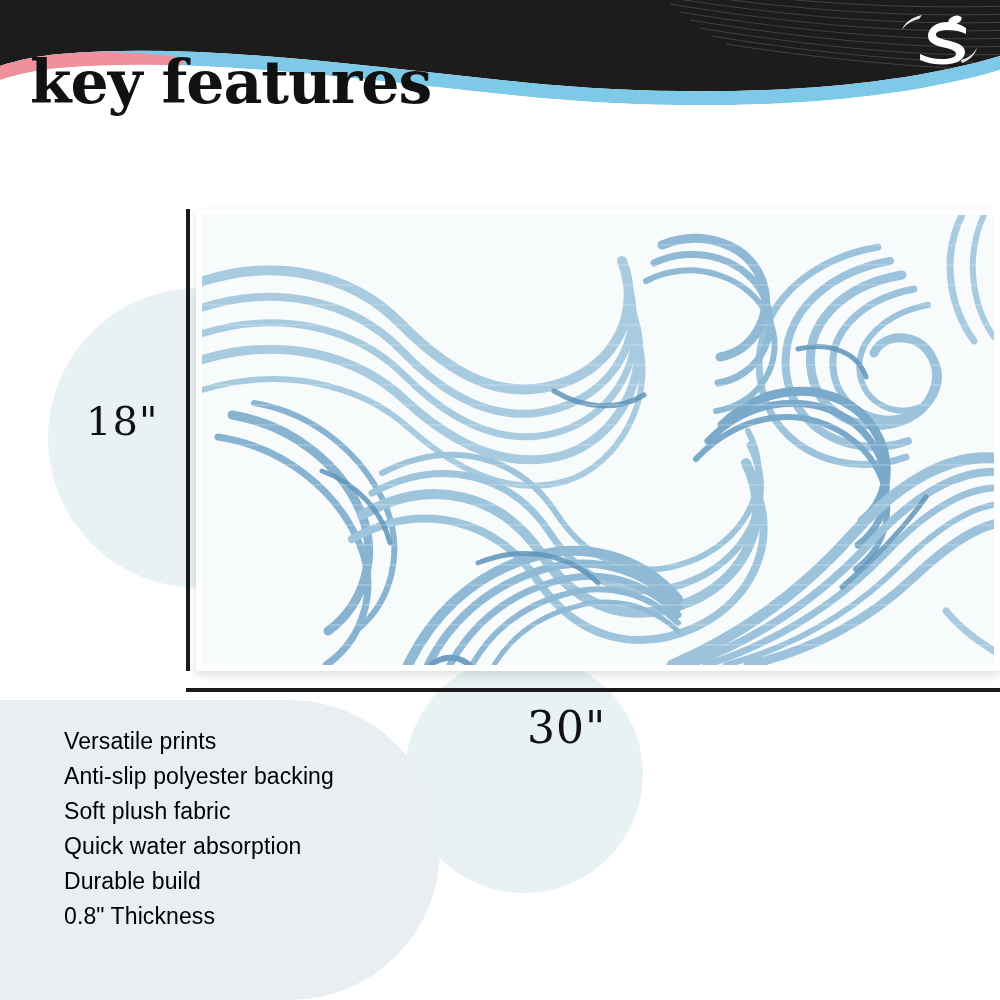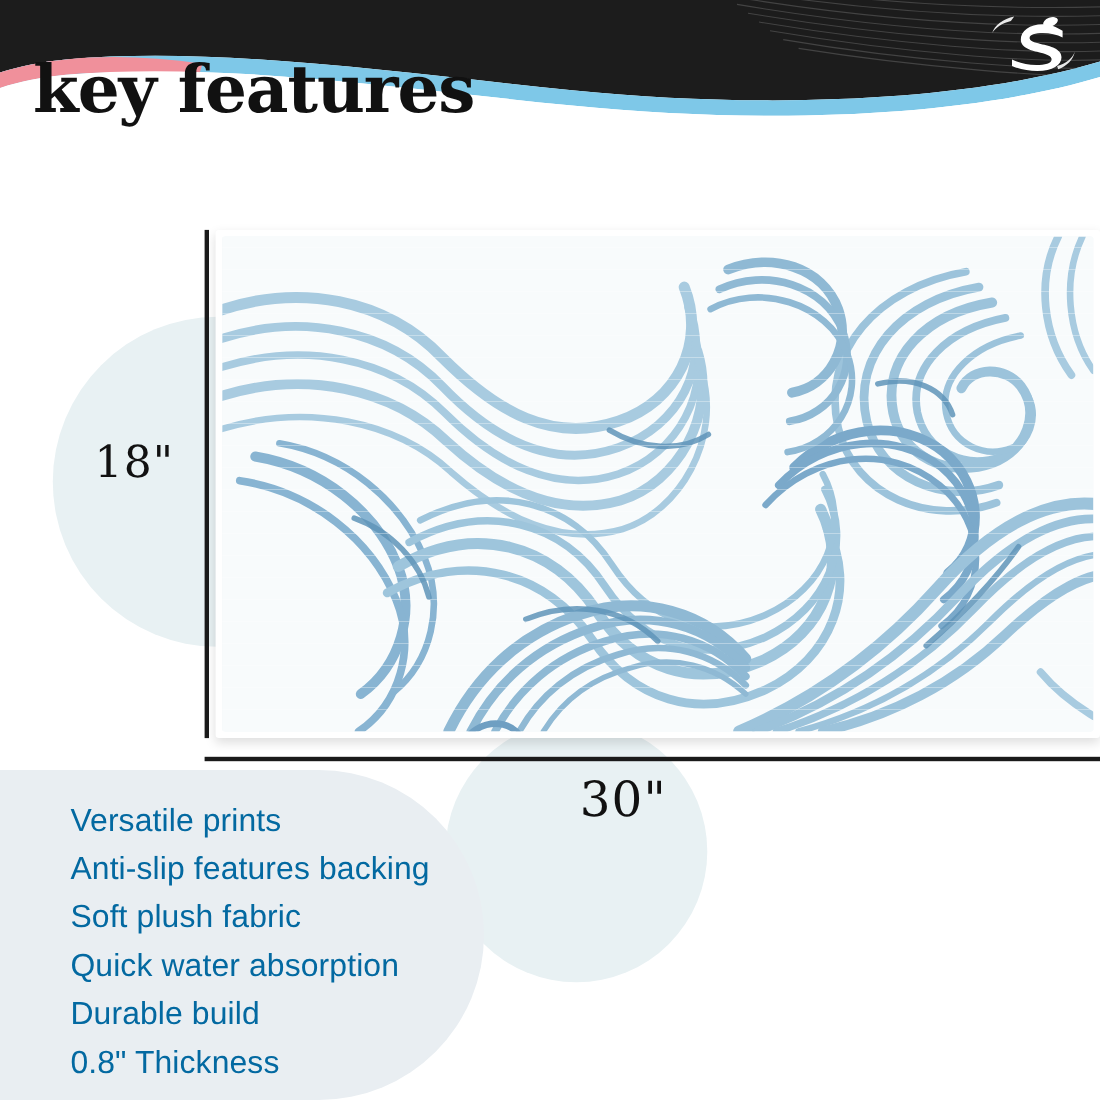--- a/index.html
+++ b/index.html
@@ -155,22 +155,22 @@
   }
 
   
   .features {
     position: absolute;
     left: 64px;
     top: 724px;
     width: 430px;
   }
   .feature-item {
-    font-size: 29px;
-    color: #0369a1;
+    font-size: 23px;
+    color: #000000;
     line-height: 1.52;
     letter-spacing: 0.1px;
     white-space: nowrap;
   }
 </style>
 </head>
 <body>
 
 <div id="page">
 
@@ -310,20 +310,20 @@
     </div>
   </div>
 
   <div class="dim-line-left"></div>
   <div class="dim-line-bottom"></div>
   <div class="dim-label dim-height">18"</div>
   <div class="dim-label dim-width">30"</div>
 
   <div class="features">
     <div class="feature-item">Versatile prints</div>
-    <div class="feature-item">Anti-slip features backing</div>
+    <div class="feature-item">Anti-slip polyester backing</div>
     <div class="feature-item">Soft plush fabric</div>
     <div class="feature-item">Quick water absorption</div>
     <div class="feature-item">Durable build</div>
     <div class="feature-item">0.8" Thickness</div>
   </div>
 
 </div>
 
 </body></html>

